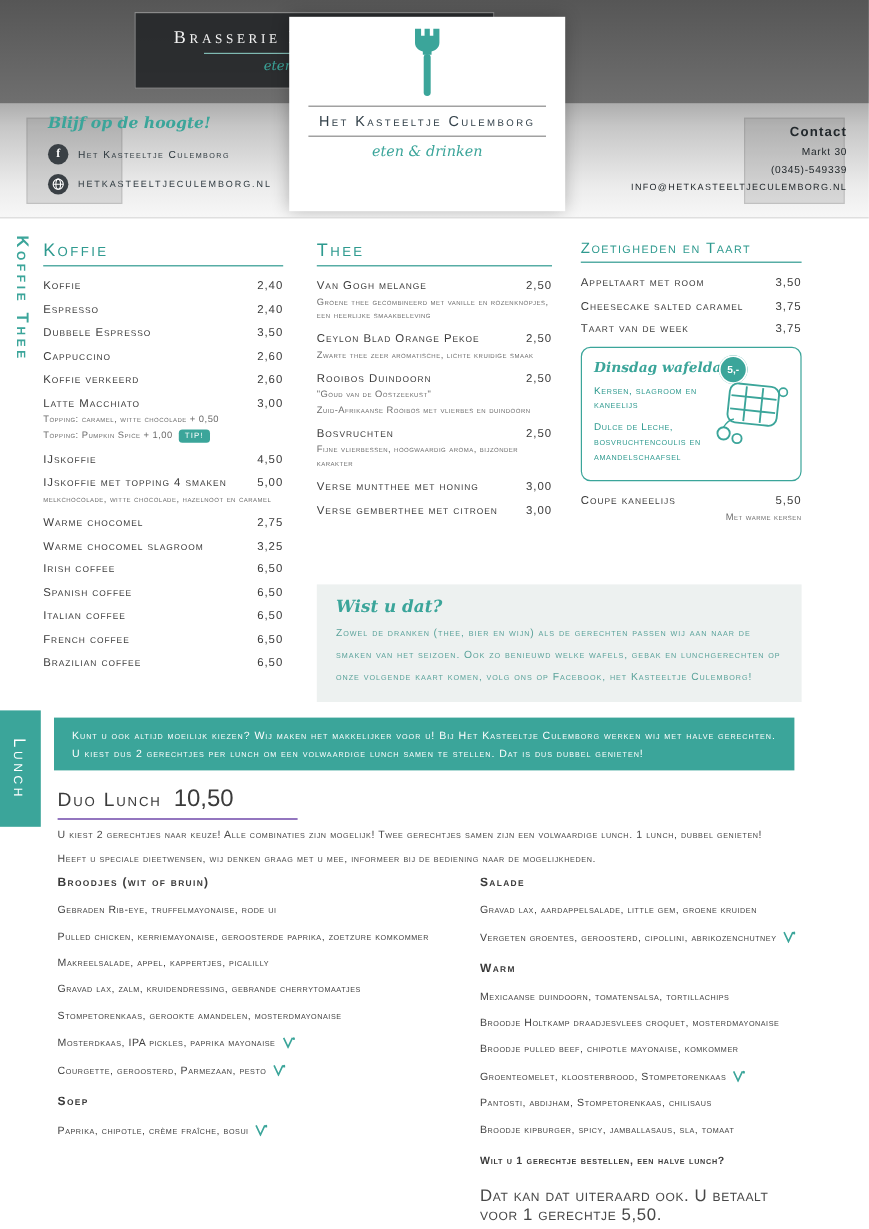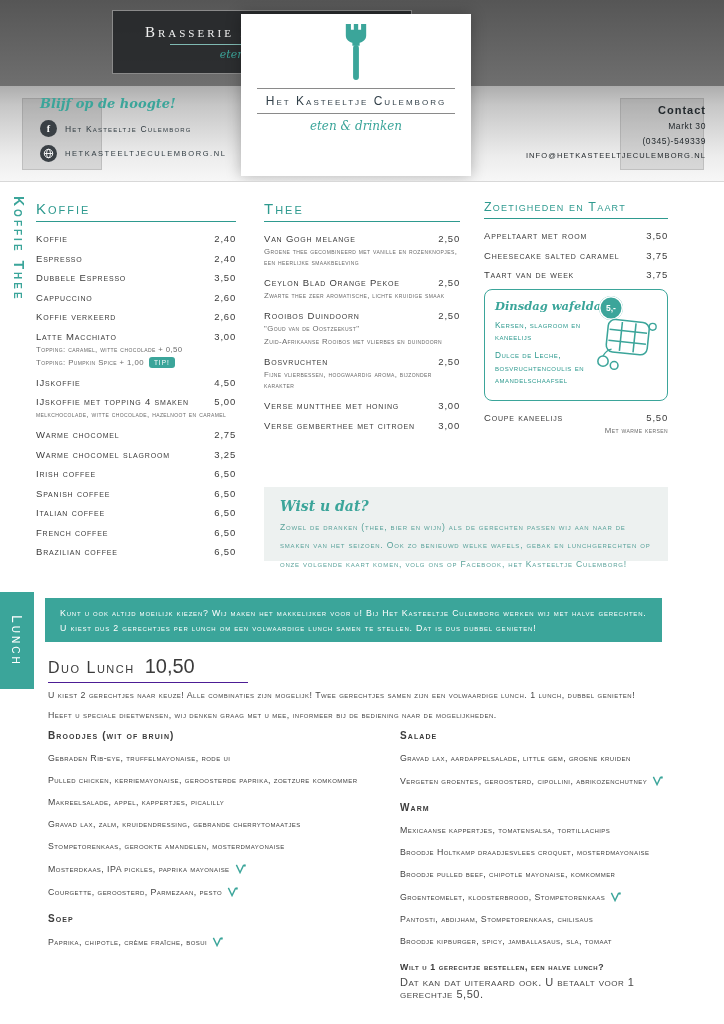--- a/index.html
+++ b/index.html
@@ -89,21 +89,21 @@
   .wafel-title{font-size:11.5px;font-weight:bold;white-space:nowrap;}
   .wafel-badge{position:absolute;top:6px;right:44px;width:24px;height:24px;border-radius:50%;
     background:var(--accent);color:#fff;font-size:8.5px;font-weight:bold;
     display:flex;align-items:center;justify-content:center;box-shadow:0 0 0 1.5px #fff inset;}
   .wafel-line{width:96px;font-variant:small-caps;font-size:8.3px;letter-spacing:.5px;
     color:var(--accent-dark);line-height:1.5;margin-top:6px;}
   .waffle-svg{position:absolute;right:4px;top:26px;}
   .coupe{margin-top:11px;text-align:right;}
 
   
-  .wist{position:absolute;left:264px;top:487px;width:404px;height:74px;background:#edf1f0;
+  .wist{position:absolute;left:264px;top:487px;width:404px;height:98px;background:#edf1f0;
     padding:11px 16px;}
   .wist-title{font-size:14px;font-weight:bold;margin-bottom:4px;}
   .wist-text{font-variant:small-caps;font-size:8.6px;letter-spacing:.8px;color:#5aa29a;
     line-height:2.15;}
 
   
   .lunch-banner{position:absolute;left:45px;top:598px;width:617px;height:44px;background:var(--accent);
     color:#fff;padding:7px 15px;display:flex;flex-direction:column;justify-content:center;gap:5px;}
   .lunch-banner div{font-variant:small-caps;font-size:8.8px;letter-spacing:.8px;}
   .duo{position:absolute;left:48px;top:655px;width:200px;border-bottom:1px solid #4c1d95;
@@ -116,21 +116,21 @@
   .lcol-left{position:absolute;left:48px;top:730px;width:345px;}
   .lcol-right{position:absolute;left:400px;top:730px;width:276px;}
   .lunch-head{font-variant:small-caps;font-weight:bold;font-size:10px;letter-spacing:1.1px;
     margin-bottom:12px;}
   .lunch-head.gap{margin-top:16px;}
   .litem{font-variant:small-caps;font-size:8.8px;letter-spacing:.45px;color:#3f3f3f;
     margin-bottom:12px;display:flex;align-items:center;gap:5px;}
   .veg-icon{flex:0 0 auto;display:inline-flex;}
   .half{margin-top:16px;}
   .half-q{font-variant:small-caps;font-weight:bold;font-size:8.8px;letter-spacing:.6px;}
-  .half-a{font-variant:small-caps;font-size:11px;letter-spacing:.5px;color:#474747;margin-top:4px;}
+  .half-a{font-variant:small-caps;font-size:14px;letter-spacing:.5px;color:#474747;margin-top:16px;}
 </style>
 </head>
 <body>
 
 <div class="header">
   <div class="awning"></div>
   <div class="window w-left"></div>
   <div class="window w-right"></div>
 
   <div class="sign">
@@ -536,21 +536,21 @@
             <path d="M9.5 2 C11 .6 12.2 1.8 11.6 3.8 C10 4.4 9.2 3.4 9.5 2" fill="#3ba59a"></path>
           </svg>
         </span>
       </div>
     </div>
 
   <div class="lunch-head gap">Warm</div>
   <div>
 
       <div class="litem">
-        <span>Mexicaanse kappertjes, tomatensalsa, tortillachips</span>
+        <span>Mexicaanse duindoorn, tomatensalsa, tortillachips</span>
 
       </div>
 
       <div class="litem">
         <span>Broodje Holtkamp draadjesvlees croquet, mosterdmayonaise</span>
 
       </div>
 
       <div class="litem">
         <span>Broodje pulled beef, chipotle mayonaise, komkommer</span>

